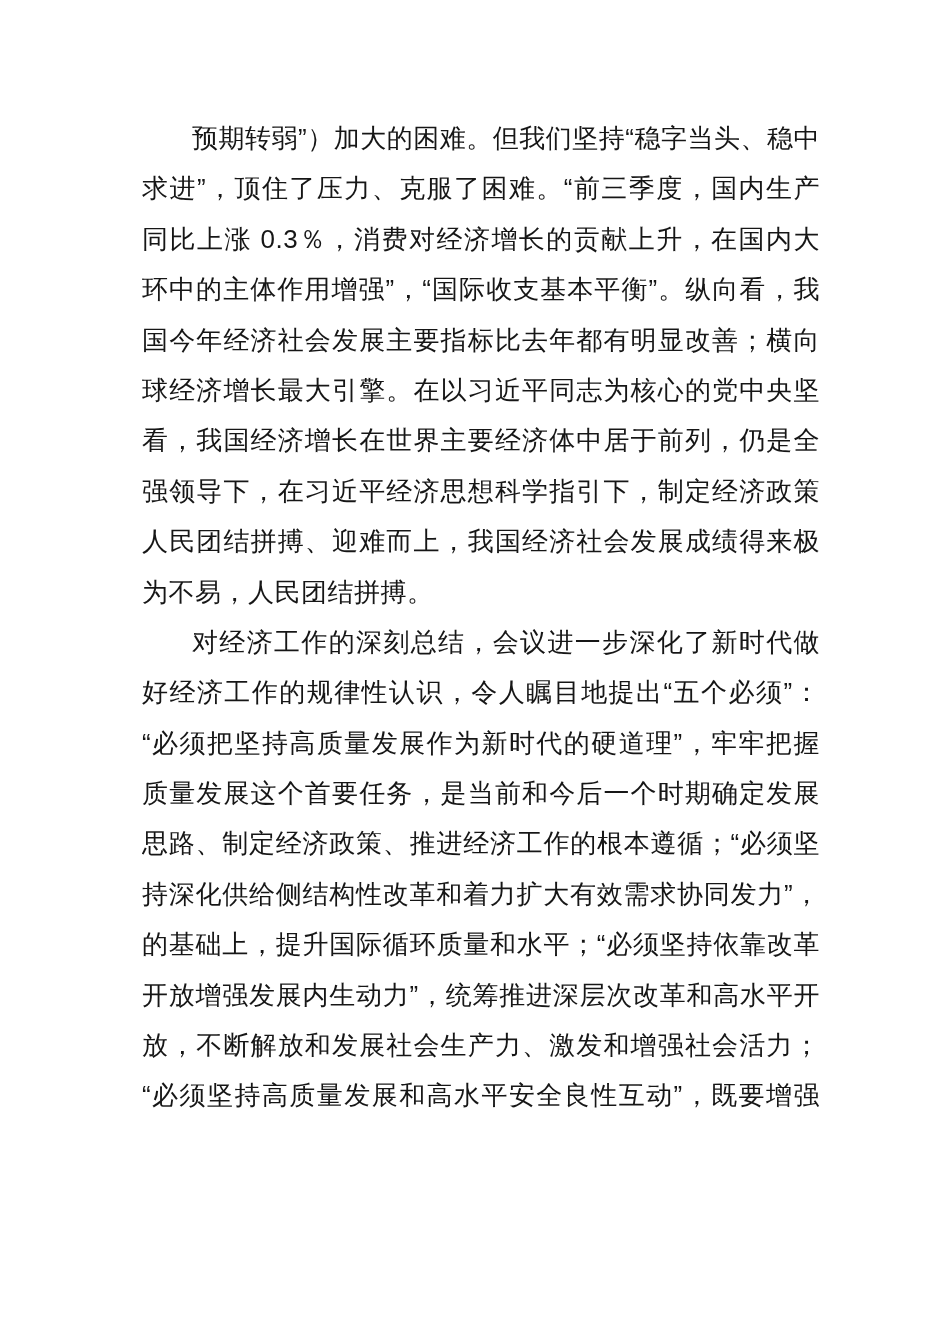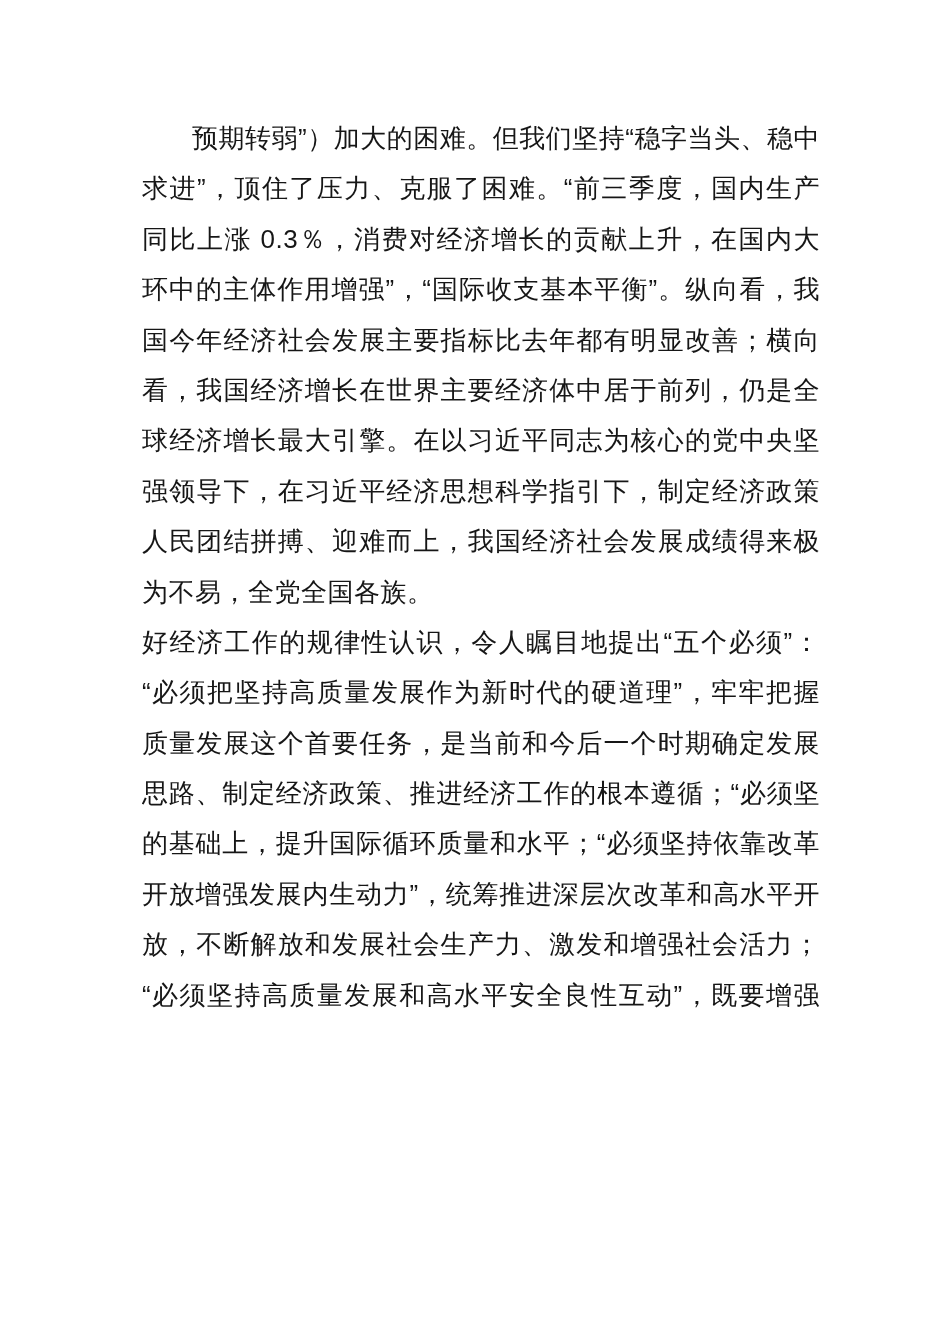--- a/index.html
+++ b/index.html
@@ -55,32 +55,34 @@
 
 <div class="page">
   <div class="text-block">
 
     <div class="para">
       <div class="line indent">预期转弱”）加大的困难。但我们坚持“稳字当头、稳中</div>
       <div class="line">求进”，顶住了压力、克服了困难。“前三季度，国内生产总</div>
       <div class="line">同比上涨 0.3％，消费对经济增长的贡献上升，在国内大循</div>
       <div class="line">环中的主体作用增强”，“国际收支基本平衡”。纵向看，我</div>
       <div class="line">国今年经济社会发展主要指标比去年都有明显改善；横向</div>
+      <div class="line">球经济增长最大引擎。在以习近平同志为核心的党中央坚</div>
       <div class="line">看，我国经济增长在世界主要经济体中居于前列，仍是全</div>
-      <div class="line">球经济增长最大引擎。在以习近平同志为核心的党中央坚</div>
       <div class="line">强领导下，在习近平经济思想科学指引下，制定经济政策</div>
       <div class="line">人民团结拼搏、迎难而上，我国经济社会发展成绩得来极</div>
-      <div class="line para-end">为不易，全党全国各族。</div>
+      <div class="line para-end">为不易，人民团结拼搏。</div>
     </div>
 
     <div class="para">
+      <div class="line indent">对经济工作的深刻总结，会议进一步深化了新时代做</div>
       <div class="line">好经济工作的规律性认识，令人瞩目地提出“五个必须”：</div>
       <div class="line">“必须把坚持高质量发展作为新时代的硬道理”，牢牢把握高</div>
       <div class="line">质量发展这个首要任务，是当前和今后一个时期确定发展</div>
       <div class="line">思路、制定经济政策、推进经济工作的根本遵循；“必须坚</div>
+      <div class="line">持深化供给侧结构性改革和着力扩大有效需求协同发力”，</div>
       <div class="line">的基础上，提升国际循环质量和水平；“必须坚持依靠改革</div>
       <div class="line">开放增强发展内生动力”，统筹推进深层次改革和高水平开</div>
       <div class="line">放，不断解放和发展社会生产力、激发和增强社会活力；</div>
       <div class="line">“必须坚持高质量发展和高水平安全良性互动”，既要增强忧</div>
     </div>
 
   </div>
 </div>
 
 </body></html>

